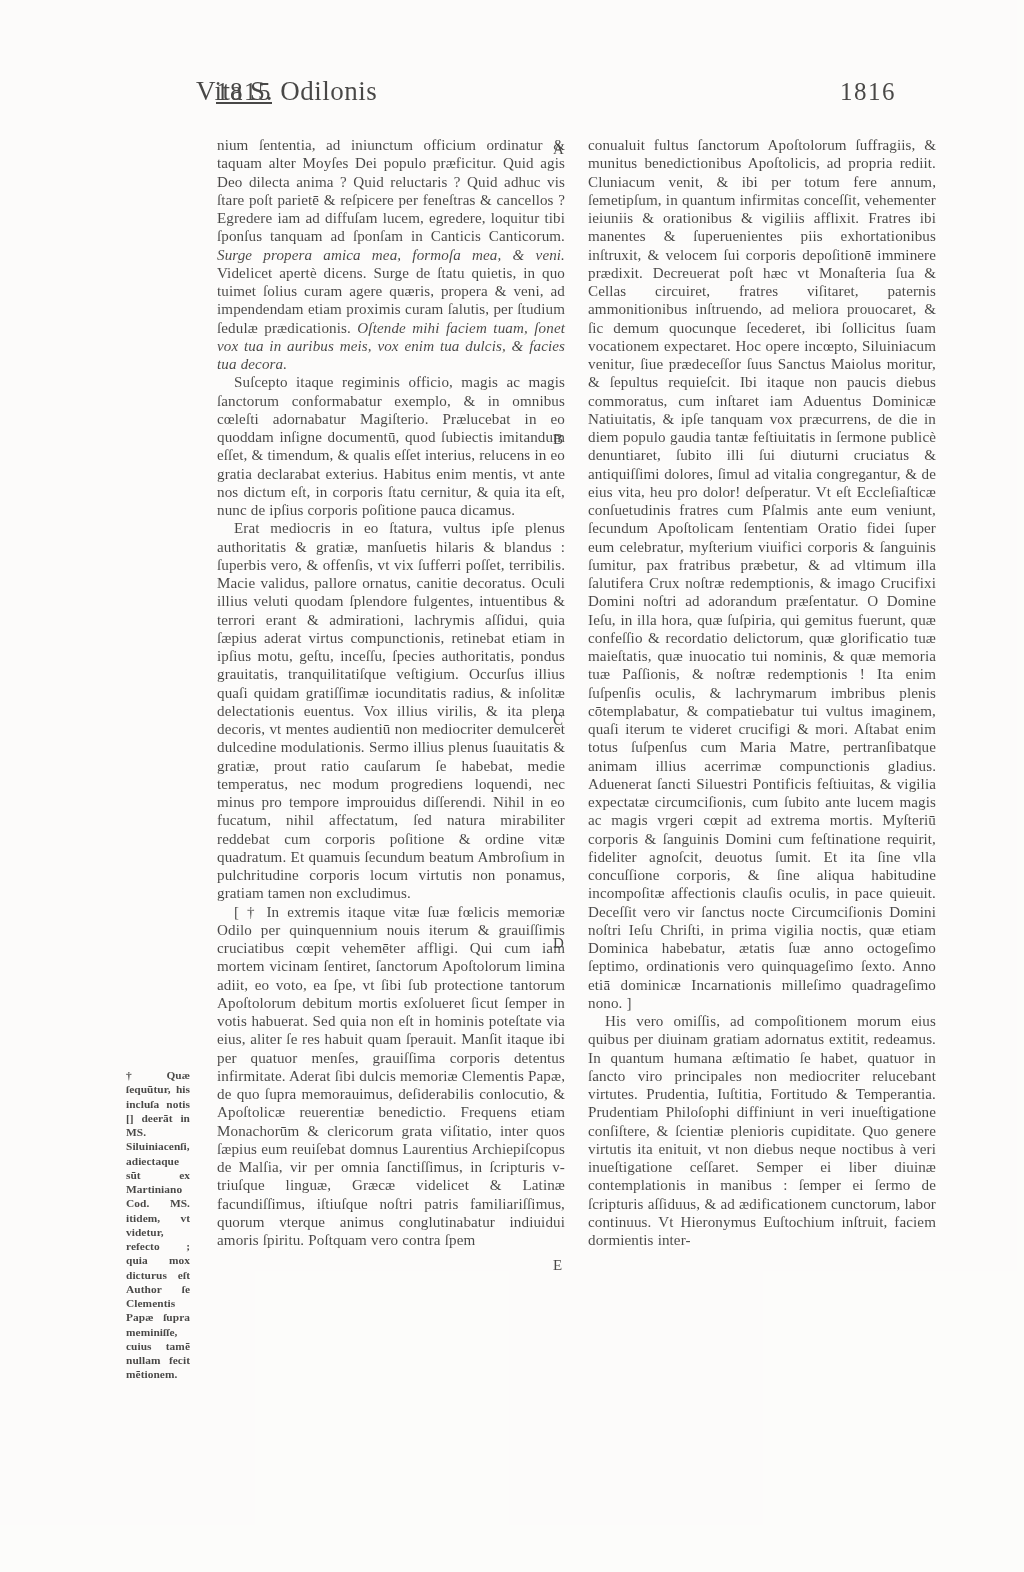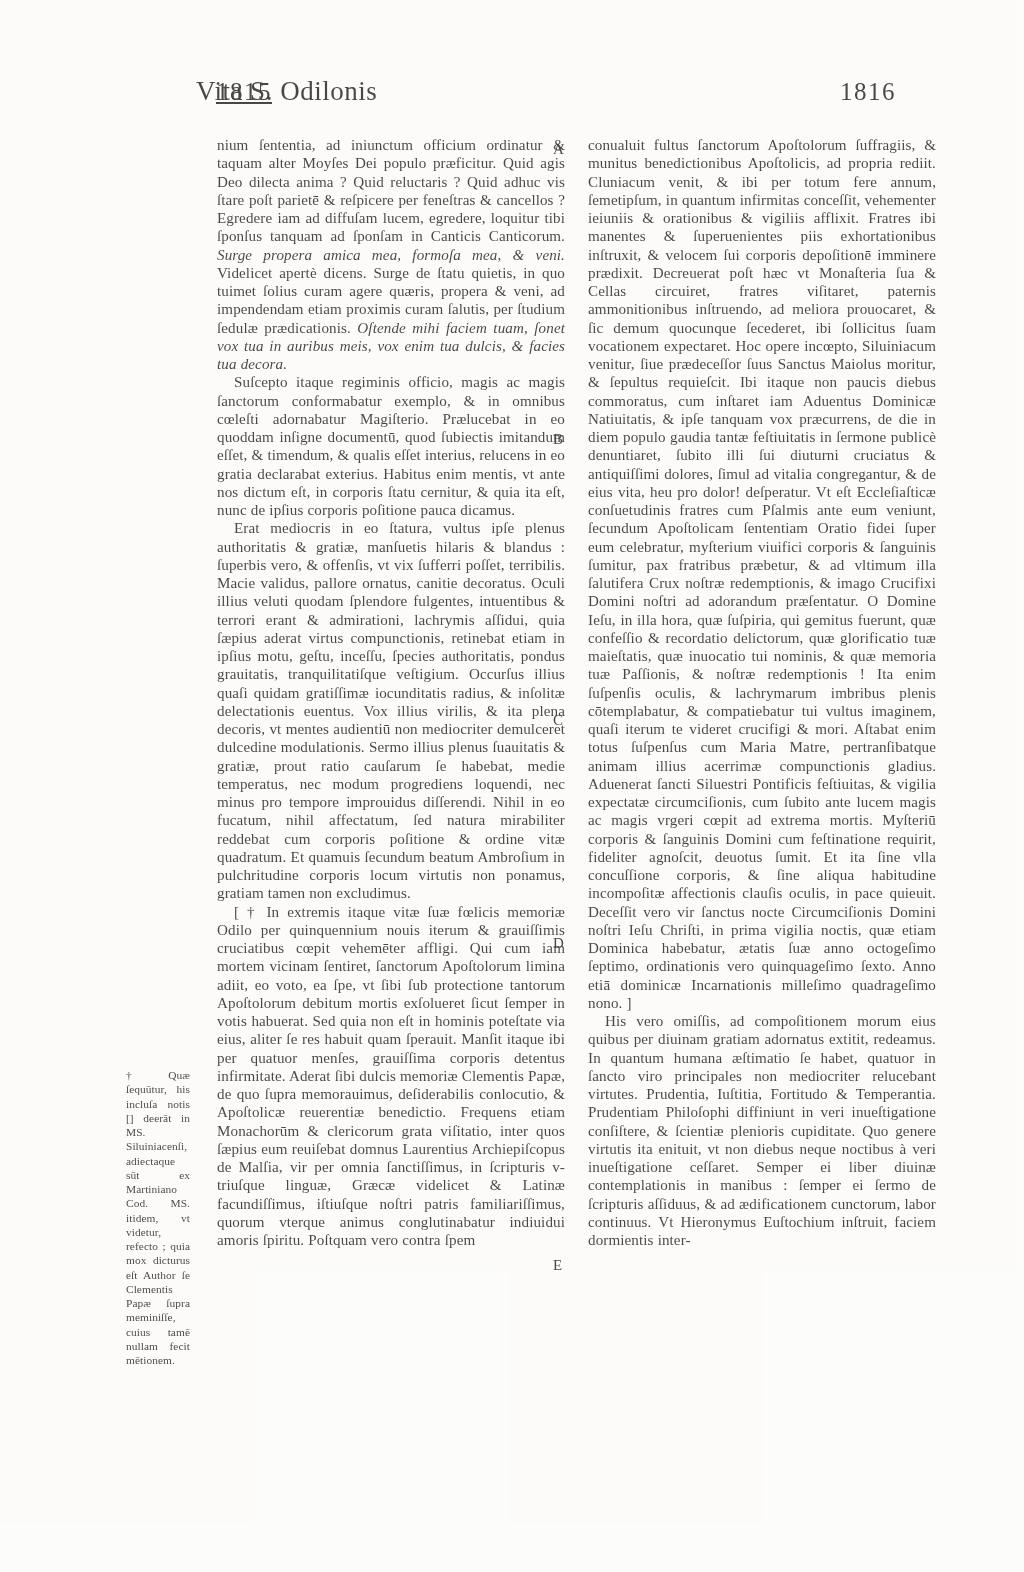--- a/index.html
+++ b/index.html
@@ -93,21 +93,21 @@
     position: absolute;
     left: 126px;
     top: 1068px;
     width: 64px;
     font-size: 11.4px;
     line-height: 14.25px;
     text-align: justify;
     text-justify: inter-word;
     letter-spacing: 0.05px;
   }
-  .margin-note p { margin: 0; }
+  .margin-note p { margin: 0; font-weight: bold; }
 
   
   .section-letter {
     position: absolute;
     font-size: 15px;
     line-height: 1;
     font-family: "Liberation Serif", "DejaVu Serif", serif;
   }
 
   

